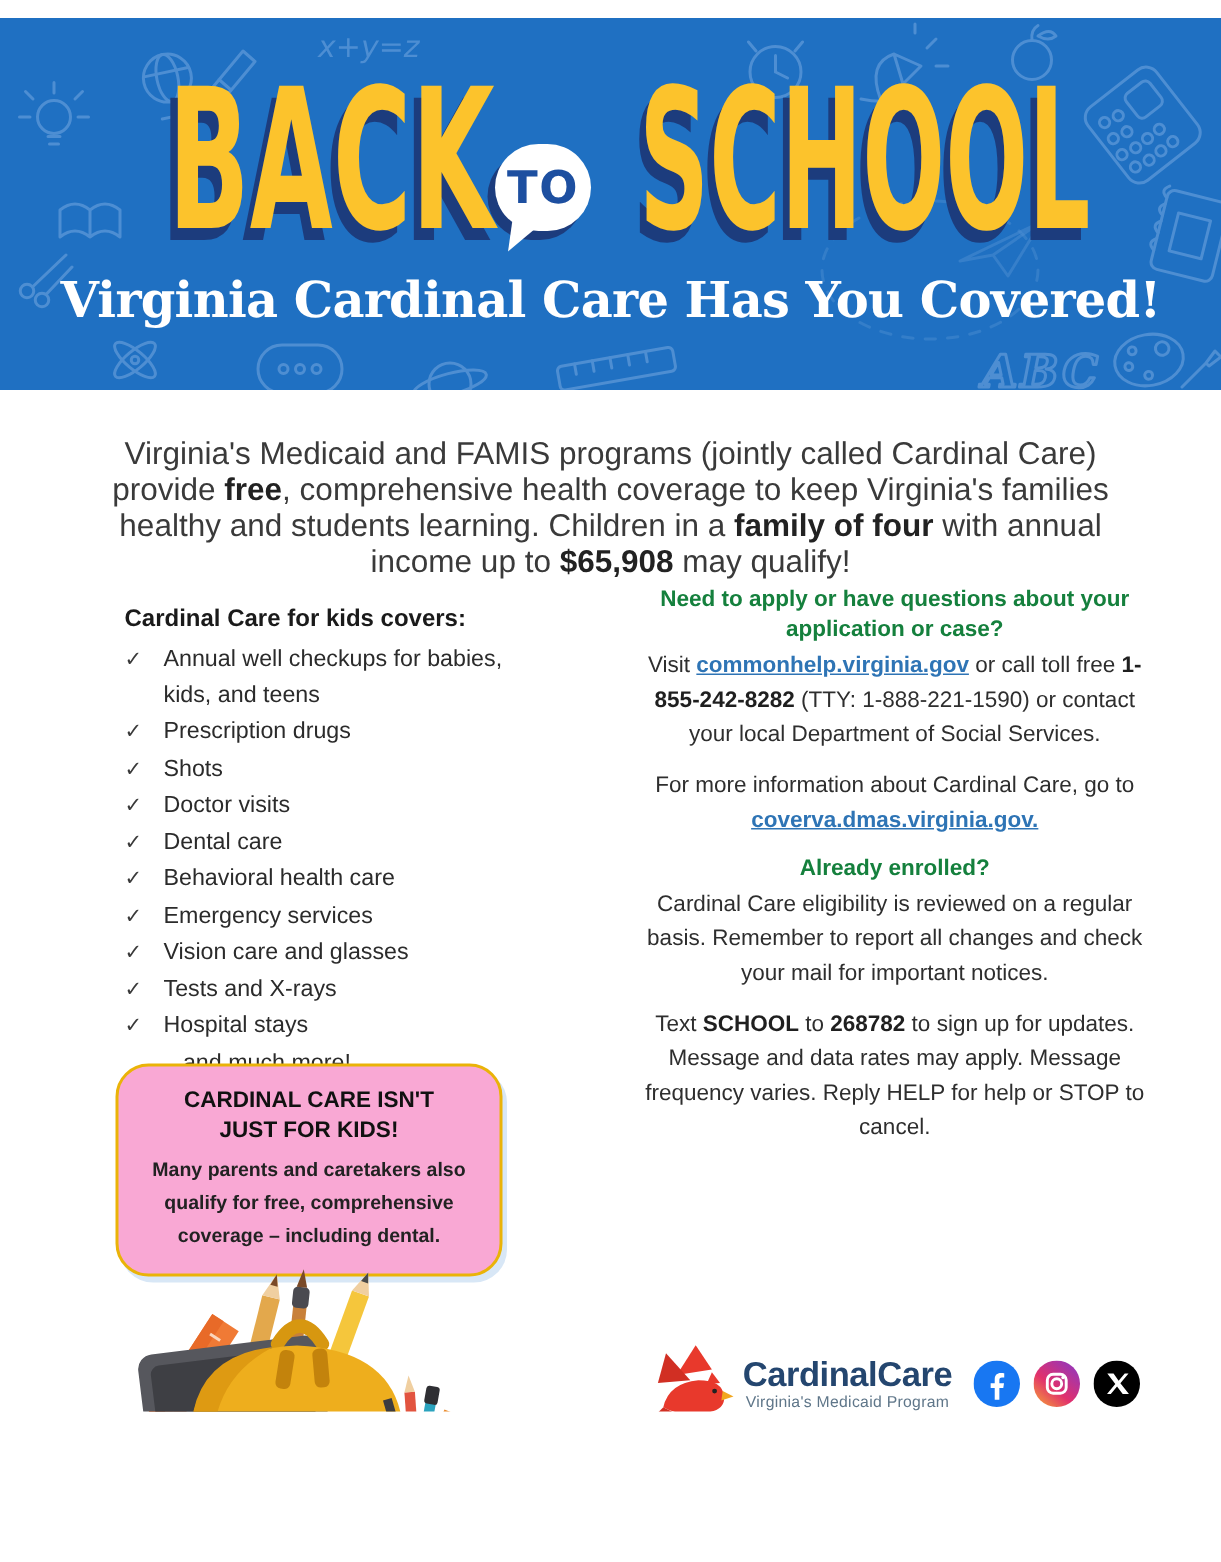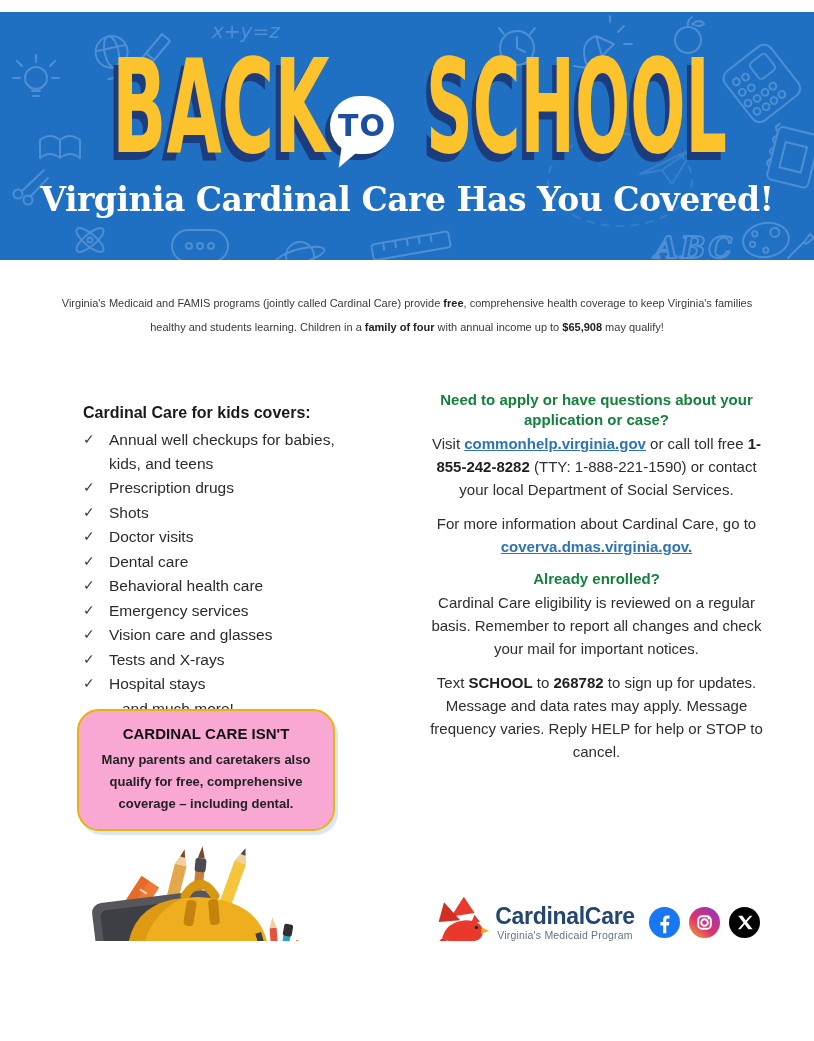--- a/index.html
+++ b/index.html
@@ -22,21 +22,21 @@
   .to-bubble { position:absolute; left:330px; top:84px; width:64px; height:58px; background:#ffffff;
                border-radius:29px; box-shadow:-5px 6px 0 #1C3C7D; display:flex; align-items:center; justify-content:center; }
   .to-bubble .to-txt { font-family:"DejaVu Sans", sans-serif; font-weight:700; font-size:30px; color:#1D4FA0; letter-spacing:1px; }
   .to-tail { position:absolute; left:10px; bottom:-15px; width:0; height:0;
              border-top:20px solid #ffffff; border-right:18px solid transparent; transform:rotate(8deg); }
   .subtitle { position:absolute; left:0; top:168px; width:814px; text-align:center; color:#ffffff;
               font-family:"DejaVu Serif", serif; font-weight:700; font-size:33px; letter-spacing:-.5px; }
 
   
   .intro { position:absolute; left:57px; top:279px; width:700px; text-align:center;
-           font-size:11px; line-height:24px; color:#3A3A3A; }
+           font-size:21px; line-height:24px; color:#3A3A3A; }
   .intro b { color:#222222; }
 
   
   .left-col { position:absolute; left:83px; top:392px; width:265px; color:#2B2B2B; }
   .list-heading { font-size:16px; font-weight:700; color:#1A1A1A; margin-bottom:6px; }
   .check-item { display:flex; gap:8px; line-height:23.5px; font-size:15.5px; margin-bottom:1px; }
   .check-item .check { width:18px; flex:0 0 18px; color:#3A3A3A; font-size:14px; }
   .more-line { margin-left:26px; font-size:15.5px; line-height:23.5px; }
 
   .callout { position:absolute; left:77px; top:697px; width:258px; background:#f9a8d4;
@@ -218,20 +218,21 @@
     </div>
     <div class="check-item">
       <span class="check">✓</span>
       <span>Hospital stays</span>
     </div>
     <div class="more-line">...and much more!</div>
   </div>
 
   <div class="callout">
     <div class="co-head">CARDINAL CARE ISN'T</div>
+    <div class="co-head">JUST FOR KIDS!</div>
     <div class="co-body">Many parents and caretakers also qualify for free, comprehensive coverage – including dental.</div>
   </div>
 
   <svg class="backpack" viewBox="0 0 340 209" aria-hidden="true">
     <g>
       <polygon points="92,148 104,159 66,196 54,185" fill="#F2C43C"></polygon>
       <polygon points="54,185 66,196 45,201" fill="#EFCD9C"></polygon>
       <polygon points="50,196 45,201 53,199" fill="#4A4A4A"></polygon>
     </g>
     <g transform="rotate(33 95 90)">

